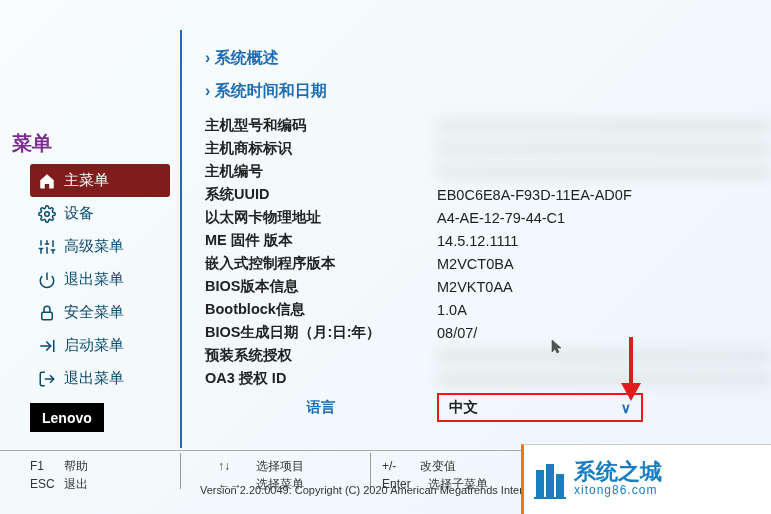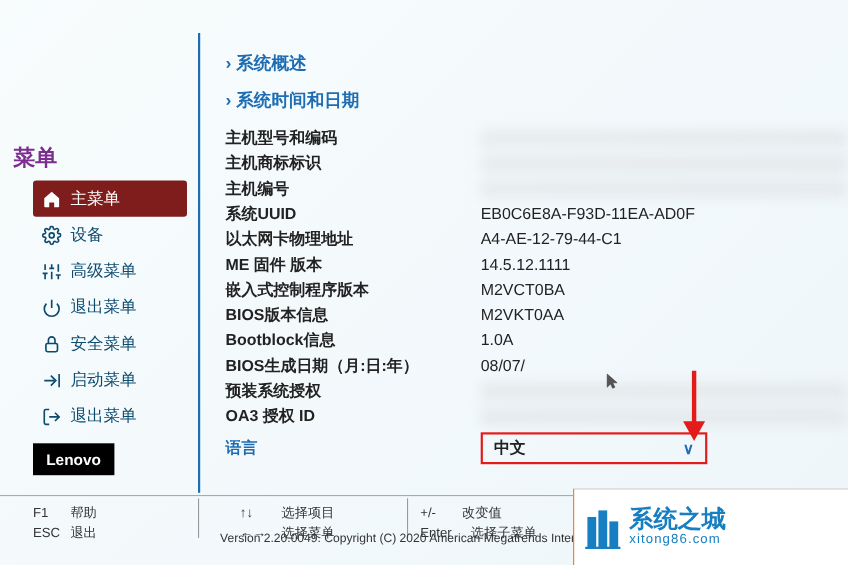--- a/index.html
+++ b/index.html
@@ -127,20 +127,21 @@
       filter: blur(6px);
       color: #ccc;
       background: rgba(200,200,200,0.3);
       width: 80px;
       height: 14px;
       display: inline-block;
     }
     
     .info-row.language {
       padding-top: 3px;
+      text-align: center;
     }
     
     .info-row.language .info-label {
       color: #1e6db3;
     }
     
     .lang-select {
       position: relative;
       width: 206px;
       border: 2px solid #e41b1b;
@@ -257,21 +258,21 @@
     .overlay-logo {
       position: absolute;
       bottom: 0;
       right: 0;
       width: 250px;
       height: 70px;
       background: #fff;
       display: flex;
       align-items: center;
       border-top: 1px solid #ccc;
-      border-left: 1px solid #f97316;
+      border-left: 3px solid #f97316;
       padding-left: 8px;
     }
     
     .overlay-logo .bld-icon {
       width: 36px;
       height: 40px;
       margin-right: 6px;
     }
     
     .overlay-text-main {

